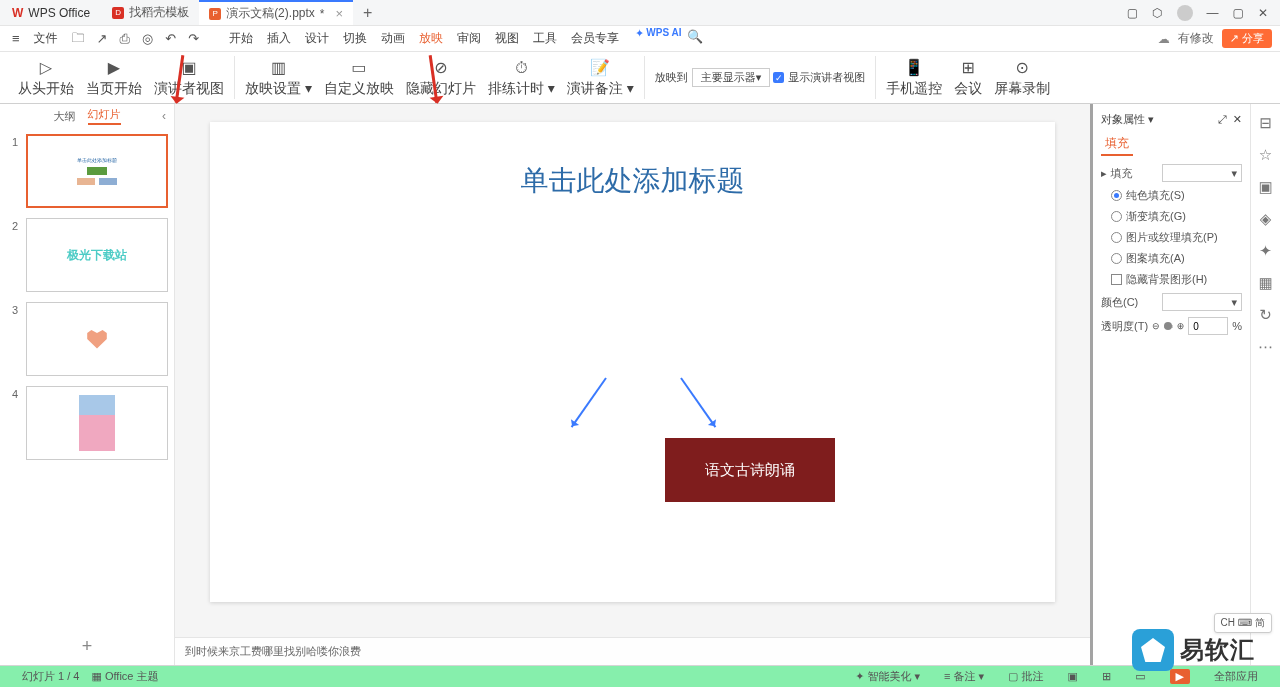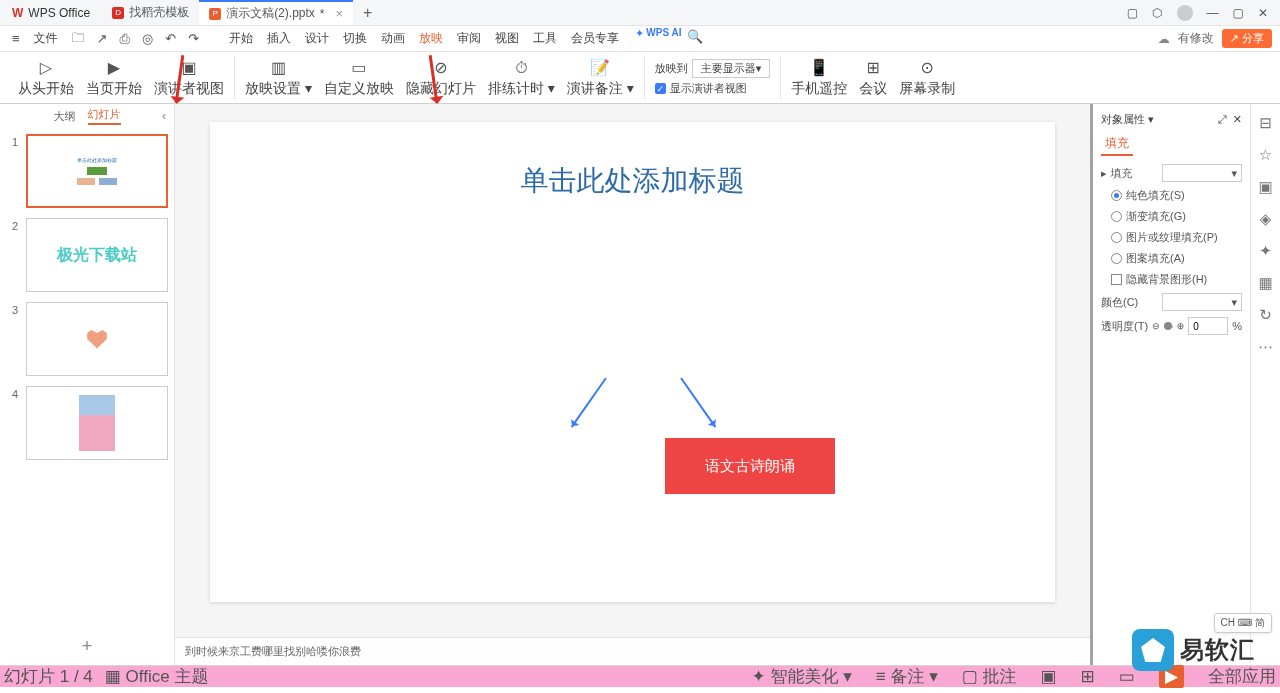--- a/index.html
+++ b/index.html
@@ -20,21 +20,21 @@
 .menu-icon{padding:2px 4px;color:#555;font-size:13px}
 .menu-right{margin-left:auto;display:flex;align-items:center;gap:8px}
 .menu-tabs{display:flex;margin-left:20px;gap:2px}
 .share-btn{background:#ff6b35;color:#fff;padding:2px 8px;border-radius:3px;font-size:11px;display:flex;align-items:center;gap:3px}
 .ai-label{color:#3a7afe;font-size:10px;font-weight:bold}
 .ribbon{height:52px;border-bottom:1px solid #d0d0d0;display:flex;align-items:center;padding:4px 8px;background:#fff}
 .rib-group{display:flex;align-items:center;gap:4px;padding:0 6px;border-right:1px solid #e5e5e5;height:100%}
 .rib-btn{display:flex;flex-direction:column;align-items:center;justify-content:center;gap:2px;padding:2px 4px;min-width:32px}
 .rib-btn-icon{width:20px;height:20px;display:flex;align-items:center;justify-content:center;color:#555;font-size:16px}
 .rib-btn-text{font-size:14px;color:#444}
-.rib-inline{display:flex;flex-direction:column;gap:3px;padding:0 4px}
+.rib-inline{display:flex;flex-direction:row;gap:3px;padding:0 4px}
 .rib-row{display:flex;align-items:center;gap:4px;font-size:11px;color:#444}
 .combo{border:1px solid #ccc;padding:1px 8px;font-size:11px;min-width:60px;display:flex;align-items:center;justify-content:space-between}
 .check{width:11px;height:11px;background:#3a7afe;color:#fff;display:inline-flex;align-items:center;justify-content:center;font-size:9px;border-radius:2px}
 .arrow-red{position:absolute;width:3px;background:#d93025;pointer-events:none}
 .arrow-red::after{content:'';position:absolute;bottom:-8px;left:-5px;border:7px solid transparent;border-top-color:#d93025}
 .arrow1{height:48px;left:178px;top:55px;transform:rotate(8deg)}
 .arrow2{height:48px;left:432px;top:55px;transform:rotate(-8deg)}
 .workspace{display:flex;height:561px}
 .slidepane{width:175px;border-right:1px solid #e5e5e5;display:flex;flex-direction:column}
 .pane-tabs{height:24px;display:flex;align-items:center;justify-content:center;gap:12px;font-size:11px;color:#666;position:relative}
@@ -45,53 +45,53 @@
 .thumb-num{width:12px;text-align:right;font-size:11px;color:#666;padding-top:2px}
 .thumb{flex:1;height:74px;border:1px solid #ccc;background:#fff;position:relative}
 .thumb.active{border:2px solid #e86030}
 .thumb-add{text-align:center;color:#888;font-size:18px;padding:8px}
 .canvas-area{flex:1;background:#f5f5f5;display:flex;flex-direction:column;position:relative}
 .canvas-scroll{flex:1;display:flex;justify-content:center;padding:18px;overflow:auto}
 .slide{width:845px;height:480px;background:#fff;box-shadow:0 1px 4px rgba(0,0,0,0.15);position:relative}
 .slide-title{position:absolute;top:40px;width:100%;text-align:center;font-size:28px;color:#2d6ba8;font-weight:500}
 .box-green{position:absolute;left:346px;top:200px;width:170px;height:56px;background:#5b9b3e;color:#fff;display:flex;align-items:center;justify-content:center;font-size:18px}
 .box-peach{position:absolute;left:235px;top:316px;width:170px;height:56px;background:#e8b593;color:#fff;display:flex;align-items:center;justify-content:center;font-size:15px}
-.box-blue{position:absolute;left:455px;top:316px;width:170px;height:56px;background:#ef4444;color:#fff;display:flex;align-items:center;justify-content:center;font-size:15px}
+.box-blue{position:absolute;left:455px;top:316px;width:170px;height:64px;background:#7f1d1d;color:#fff;display:flex;align-items:center;justify-content:center;font-size:15px}
 .conn1{position:absolute;left:395px;top:256px;width:2px;height:60px;background:#3a7afe;transform:rotate(35deg);transform-origin:top}
 .conn1::after{content:'';position:absolute;bottom:-4px;left:-4px;border:5px solid transparent;border-top-color:#3a7afe}
 .conn2{position:absolute;left:470px;top:256px;width:2px;height:60px;background:#3a7afe;transform:rotate(-35deg);transform-origin:top}
 .conn2::after{content:'';position:absolute;bottom:-4px;left:-4px;border:5px solid transparent;border-top-color:#3a7afe}
 .notes{height:28px;border-top:1px solid #e5e5e5;background:#fefefe;padding:6px 10px;font-size:11px;color:#666}
 .proppane{width:160px;border-left:3px solid #a3a3a3;padding:8px;font-size:11px}
 .prop-header{display:flex;align-items:center;justify-content:space-between;color:#444;margin-bottom:6px}
 .prop-tab{color:#e86030;border-bottom:2px solid #e86030;padding:2px 4px;font-size:12px;display:inline-block;margin-bottom:8px}
 .prop-row{display:flex;align-items:center;gap:4px;margin-bottom:6px;color:#555}
 .prop-section{margin-bottom:8px}
 .radio{width:11px;height:11px;border:1px solid #888;border-radius:50%;display:inline-block;position:relative}
 .radio.checked::after{content:'';position:absolute;width:5px;height:5px;background:#3a7afe;border-radius:50%;top:2px;left:2px}
 .checkbox{width:11px;height:11px;border:1px solid #888;display:inline-block}
 .color-combo{border:1px solid #ccc;width:80px;height:18px;display:flex;align-items:center;padding:0 4px}
 .slider{flex:1;height:3px;background:#ccc;position:relative}
 .slider::after{content:'';position:absolute;width:8px;height:8px;background:#888;border-radius:50%;top:-3px;left:0}
 .num-input{border:1px solid #ccc;width:40px;height:18px;padding:0 4px;font-size:10px}
 .sidetools{width:30px;border-left:1px solid #e5e5e5;display:flex;flex-direction:column;align-items:center;gap:14px;padding-top:10px;color:#777;font-size:15px}
-.statusbar{height:22px;border-top:1px solid #d5d5d5;background:#f9a8d4;display:flex;align-items:center;padding:0 4px;font-size:17px;color:#555;gap:12px}
+.statusbar{height:22px;border-top:1px solid #d5d5d5;background:#86efac;display:flex;align-items:center;padding:0 22px;font-size:11px;color:#555;gap:12px}
 .status-right{margin-left:auto;display:flex;align-items:center;gap:24px}
 .ime-badge{position:absolute;right:8px;bottom:60px;background:#fff;border:1px solid #ccc;border-radius:3px;padding:2px 6px;font-size:10px;color:#555;box-shadow:0 1px 3px rgba(0,0,0,0.1)}
 .watermark{position:absolute;right:25px;bottom:22px;display:flex;align-items:center;gap:6px;z-index:100}
 .wm-logo{width:42px;height:42px;background:#2aa0d8;border-radius:8px;position:relative;transform:rotate(0deg)}
 .wm-logo::before{content:'';position:absolute;width:24px;height:24px;background:#fff;border-radius:4px;top:9px;left:9px;clip-path:polygon(50% 0,100% 38%,82% 100%,18% 100%,0 38%)}
 .wm-text{font-size:24px;font-weight:bold;color:#333;letter-spacing:1px}
 .th-content{position:absolute;inset:6px;display:flex;flex-direction:column;align-items:center;justify-content:center}
 .th1-title{font-size:5px;color:#2d6ba8;margin-bottom:4px}
 .th1-g{width:20px;height:8px;background:#5b9b3e;margin-bottom:3px}
 .th1-row{display:flex;gap:4px}
 .th1-p{width:18px;height:7px;background:#e8b593}
 .th1-b{width:18px;height:7px;background:#8eaed4}
-.th2-t{font-size:16px;color:#4dccc6;font-weight:bold}
+.th2-t{font-size:12px;color:#4dccc6;font-weight:bold}
 .th3-h{width:28px;height:24px;background:#f0a080;clip-path:polygon(50% 90%,15% 50%,15% 25%,30% 12%,50% 25%,70% 12%,85% 25%,85% 50%)}
 .th4-img{width:36px;height:56px;background:linear-gradient(#a8c8e8 0%,#a8c8e8 35%,#f0a8c0 35%,#f0a8c0 100%)}
 </style>
 </head>
 <body>
 
 <div class="titlebar">
   <div class="tabs">
     <div class="tab-wps">
       <span style="color:#d93025;font-weight:bold">W</span>

